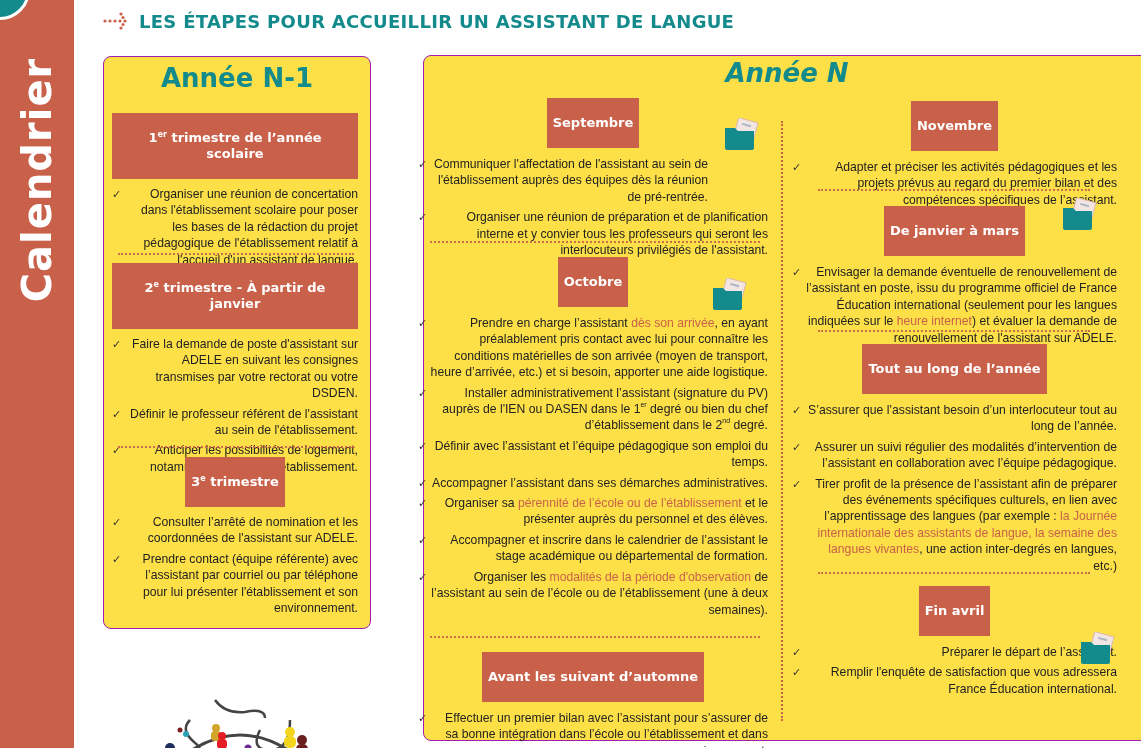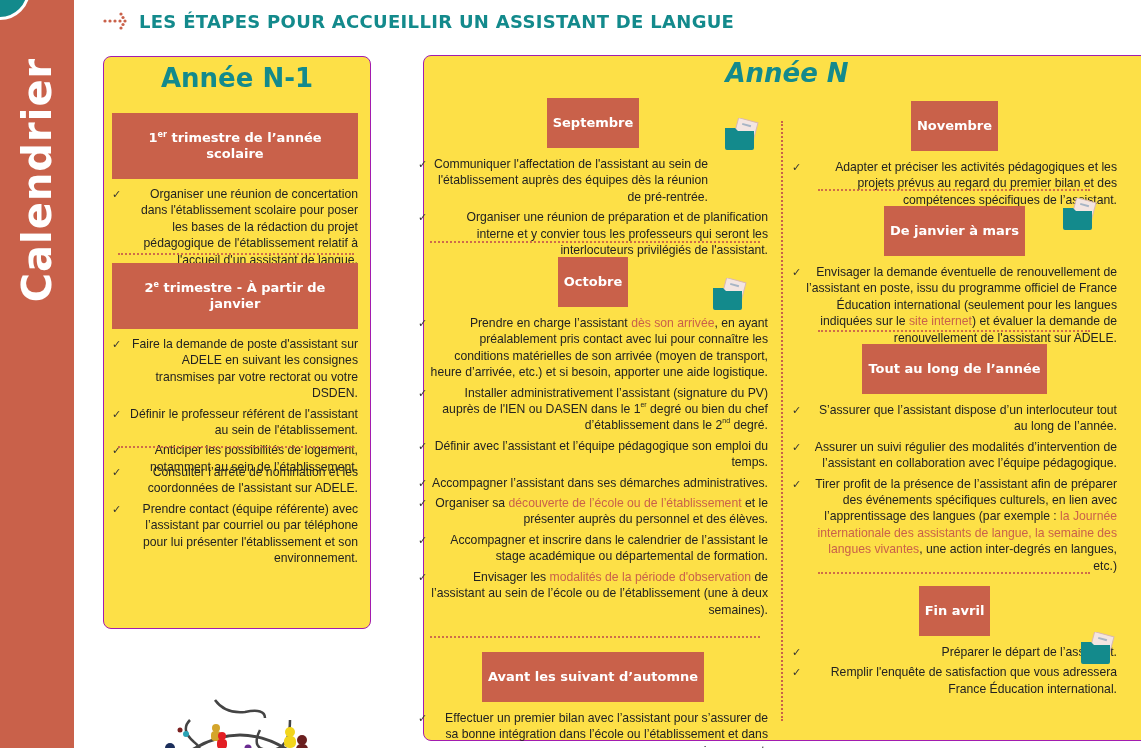--- a/index.html
+++ b/index.html
@@ -79,20 +79,21 @@
     <div class="badge-wrap"><span class="badge"><span>2</span><sup>e</sup><span> trimestre - À partir de janvier</span></span></div>
     <ul class="items" style="margin-top:7px;">
       <li>Faire la demande de poste d'assistant sur ADELE en suivant les consignes transmises par votre rectorat ou votre DSDEN.</li>
       <li>Définir le professeur référent de l'assistant au sein de l'établissement.</li>
       <li>Anticiper les possibilités de logement, notamment au sein de l’établissement.</li>
     </ul>
   </div>
   <div class="dots" style="position:absolute; left:14px; top:389px; width:236px;"></div>
 
   <div class="section" style="left:8px; top:400px; width:246px;">
+    <div class="badge-wrap"><span class="badge"><span>3</span><sup>e</sup><span> trimestre</span></span></div>
     <ul class="items" style="margin-top:7px;">
       <li>Consulter l’arrêté de nomination et les coordonnées de l'assistant sur ADELE.</li>
       <li>Prendre contact (équipe référente) avec l’assistant par courriel ou par téléphone pour lui présenter l'établissement et son environnement.</li>
     </ul>
   </div>
 </div>
 
 <svg class="globe" viewBox="0 0 220 120">
   <path d="M10 110 Q110 -20 210 110" fill="none" stroke="#444" stroke-width="3"></path>
   <path d="M85 10 q10 14 30 12 q20 -4 20 6" fill="none" stroke="#444" stroke-width="2.5"></path>
@@ -140,23 +141,23 @@
 </svg>
 <div class="dots" style="position:absolute; left:430px; top:241px; width:330px;"></div>
 
 <div class="section" style="left:418px; top:257px; width:350px;">
   <div class="badge-wrap"><span class="badge">Octobre</span></div>
   <ul class="items" style="margin-top:8px;">
     <li><span>Prendre en charge l’assistant </span><span class="hl">dès son arrivée</span><span>, en ayant préalablement pris contact avec lui pour connaître les conditions matérielles de son arrivée (moyen de transport, heure d’arrivée, etc.) et si besoin, apporter une aide logistique.</span></li>
     <li><span>Installer administrativement l’assistant (signature du PV) auprès de l'IEN ou DASEN dans le 1</span><sup class="ord">er</sup><span> degré ou bien du chef d’établissement dans le 2</span><sup class="ord">nd</sup><span> degré.</span></li>
     <li>Définir avec l’assistant et l’équipe pédagogique son emploi du temps.</li>
     <li>Accompagner l’assistant dans ses démarches administratives.</li>
-    <li><span>Organiser sa </span><span class="hl">découverte de l’école ou de l’établissement</span><span> et le présenter auprès du personnel et des élèves.</span></li>
+    <li><span>Organiser sa </span><span class="hl">pérennité de l’école ou de l’établissement</span><span> et le présenter auprès du personnel et des élèves.</span></li>
     <li>Accompagner et inscrire dans le calendrier de l’assistant le stage académique ou départemental de formation.</li>
-    <li><span>Envisager les </span><span class="hl">modalités de la période d'observation</span><span> de l’assistant au sein de l’école ou de l’établissement (une à deux semaines).</span></li>
+    <li><span>Organiser les </span><span class="hl">modalités de la période d'observation</span><span> de l’assistant au sein de l’école ou de l’établissement (une à deux semaines).</span></li>
   </ul>
 </div>
 <svg class="folder" style="left:710px; top:278px;" viewBox="0 0 40 34">
   <rect x="14" y="2" width="20" height="18" fill="#f3e5e1" stroke="#d9b8b0" transform="rotate(15 24 11)"></rect>
   <rect x="19" y="6" width="9" height="2" fill="#a7b5c5" transform="rotate(15 24 11)"></rect>
   <path d="M3 10 h10 l3 3 h16 v17 q0 2 -2 2 H5 q-2 0 -2 -2z" fill="#138a8c"></path>
 </svg>
 <div class="dots" style="position:absolute; left:430px; top:636px; width:330px;"></div>
 
 <div class="section" style="left:418px; top:652px; width:350px;">
@@ -170,34 +171,34 @@
   <div class="badge-wrap"><span class="badge">Novembre</span></div>
   <ul class="items" style="margin-top:8px;">
     <li>Adapter et préciser les activités pédagogiques et les projets prévus au regard du premier bilan et des compétences spécifiques de l’assistant.</li>
   </ul>
 </div>
 <div class="dots" style="position:absolute; left:818px; top:189px; width:272px;"></div>
 
 <div class="section" style="left:792px; top:206px; width:325px;">
   <div class="badge-wrap"><span class="badge">De janvier à mars</span></div>
   <ul class="items" style="margin-top:8px;">
-    <li><span>Envisager la demande éventuelle de renouvellement de l’assistant en poste, issu du programme officiel de France Éducation international (seulement pour les langues indiquées sur le </span><span class="hl">site internet</span><span>) et évaluer la demande de renouvellement de l'assistant sur ADELE.</span></li>
+    <li><span>Envisager la demande éventuelle de renouvellement de l’assistant en poste, issu du programme officiel de France Éducation international (seulement pour les langues indiquées sur le </span><span class="hl">heure internet</span><span>) et évaluer la demande de renouvellement de l'assistant sur ADELE.</span></li>
   </ul>
 </div>
 <svg class="folder" style="left:1060px; top:198px;" viewBox="0 0 40 34">
   <rect x="14" y="2" width="20" height="18" fill="#f3e5e1" stroke="#d9b8b0" transform="rotate(15 24 11)"></rect>
   <rect x="19" y="6" width="9" height="2" fill="#a7b5c5" transform="rotate(15 24 11)"></rect>
   <path d="M3 10 h10 l3 3 h16 v17 q0 2 -2 2 H5 q-2 0 -2 -2z" fill="#138a8c"></path>
 </svg>
 <div class="dots" style="position:absolute; left:818px; top:330px; width:272px;"></div>
 
 <div class="section" style="left:792px; top:344px; width:325px;">
   <div class="badge-wrap"><span class="badge">Tout au long de l’année</span></div>
   <ul class="items" style="margin-top:8px;">
-    <li>S’assurer que l’assistant dispose d’un interlocuteur tout au long de l’année.</li>
+    <li>S’assurer que l’assistant besoin d’un interlocuteur tout au long de l’année.</li>
     <li>Assurer un suivi régulier des modalités d’intervention de l’assistant en collaboration avec l’équipe pédagogique.</li>
     <li><span>Tirer profit de la présence de l’assistant afin de préparer des événements spécifiques culturels, en lien avec l’apprentissage des langues (par exemple : </span><span class="hl">la Journée internationale des assistants de langue, la semaine des langues vivantes</span><span>, une action inter-degrés en langues, etc.)</span></li>
   </ul>
 </div>
 <div class="dots" style="position:absolute; left:818px; top:572px; width:272px;"></div>
 
 <div class="section" style="left:792px; top:586px; width:325px;">
   <div class="badge-wrap"><span class="badge">Fin avril</span></div>
   <ul class="items" style="margin-top:8px;">
     <li>Préparer le départ de l’assistant.</li>

